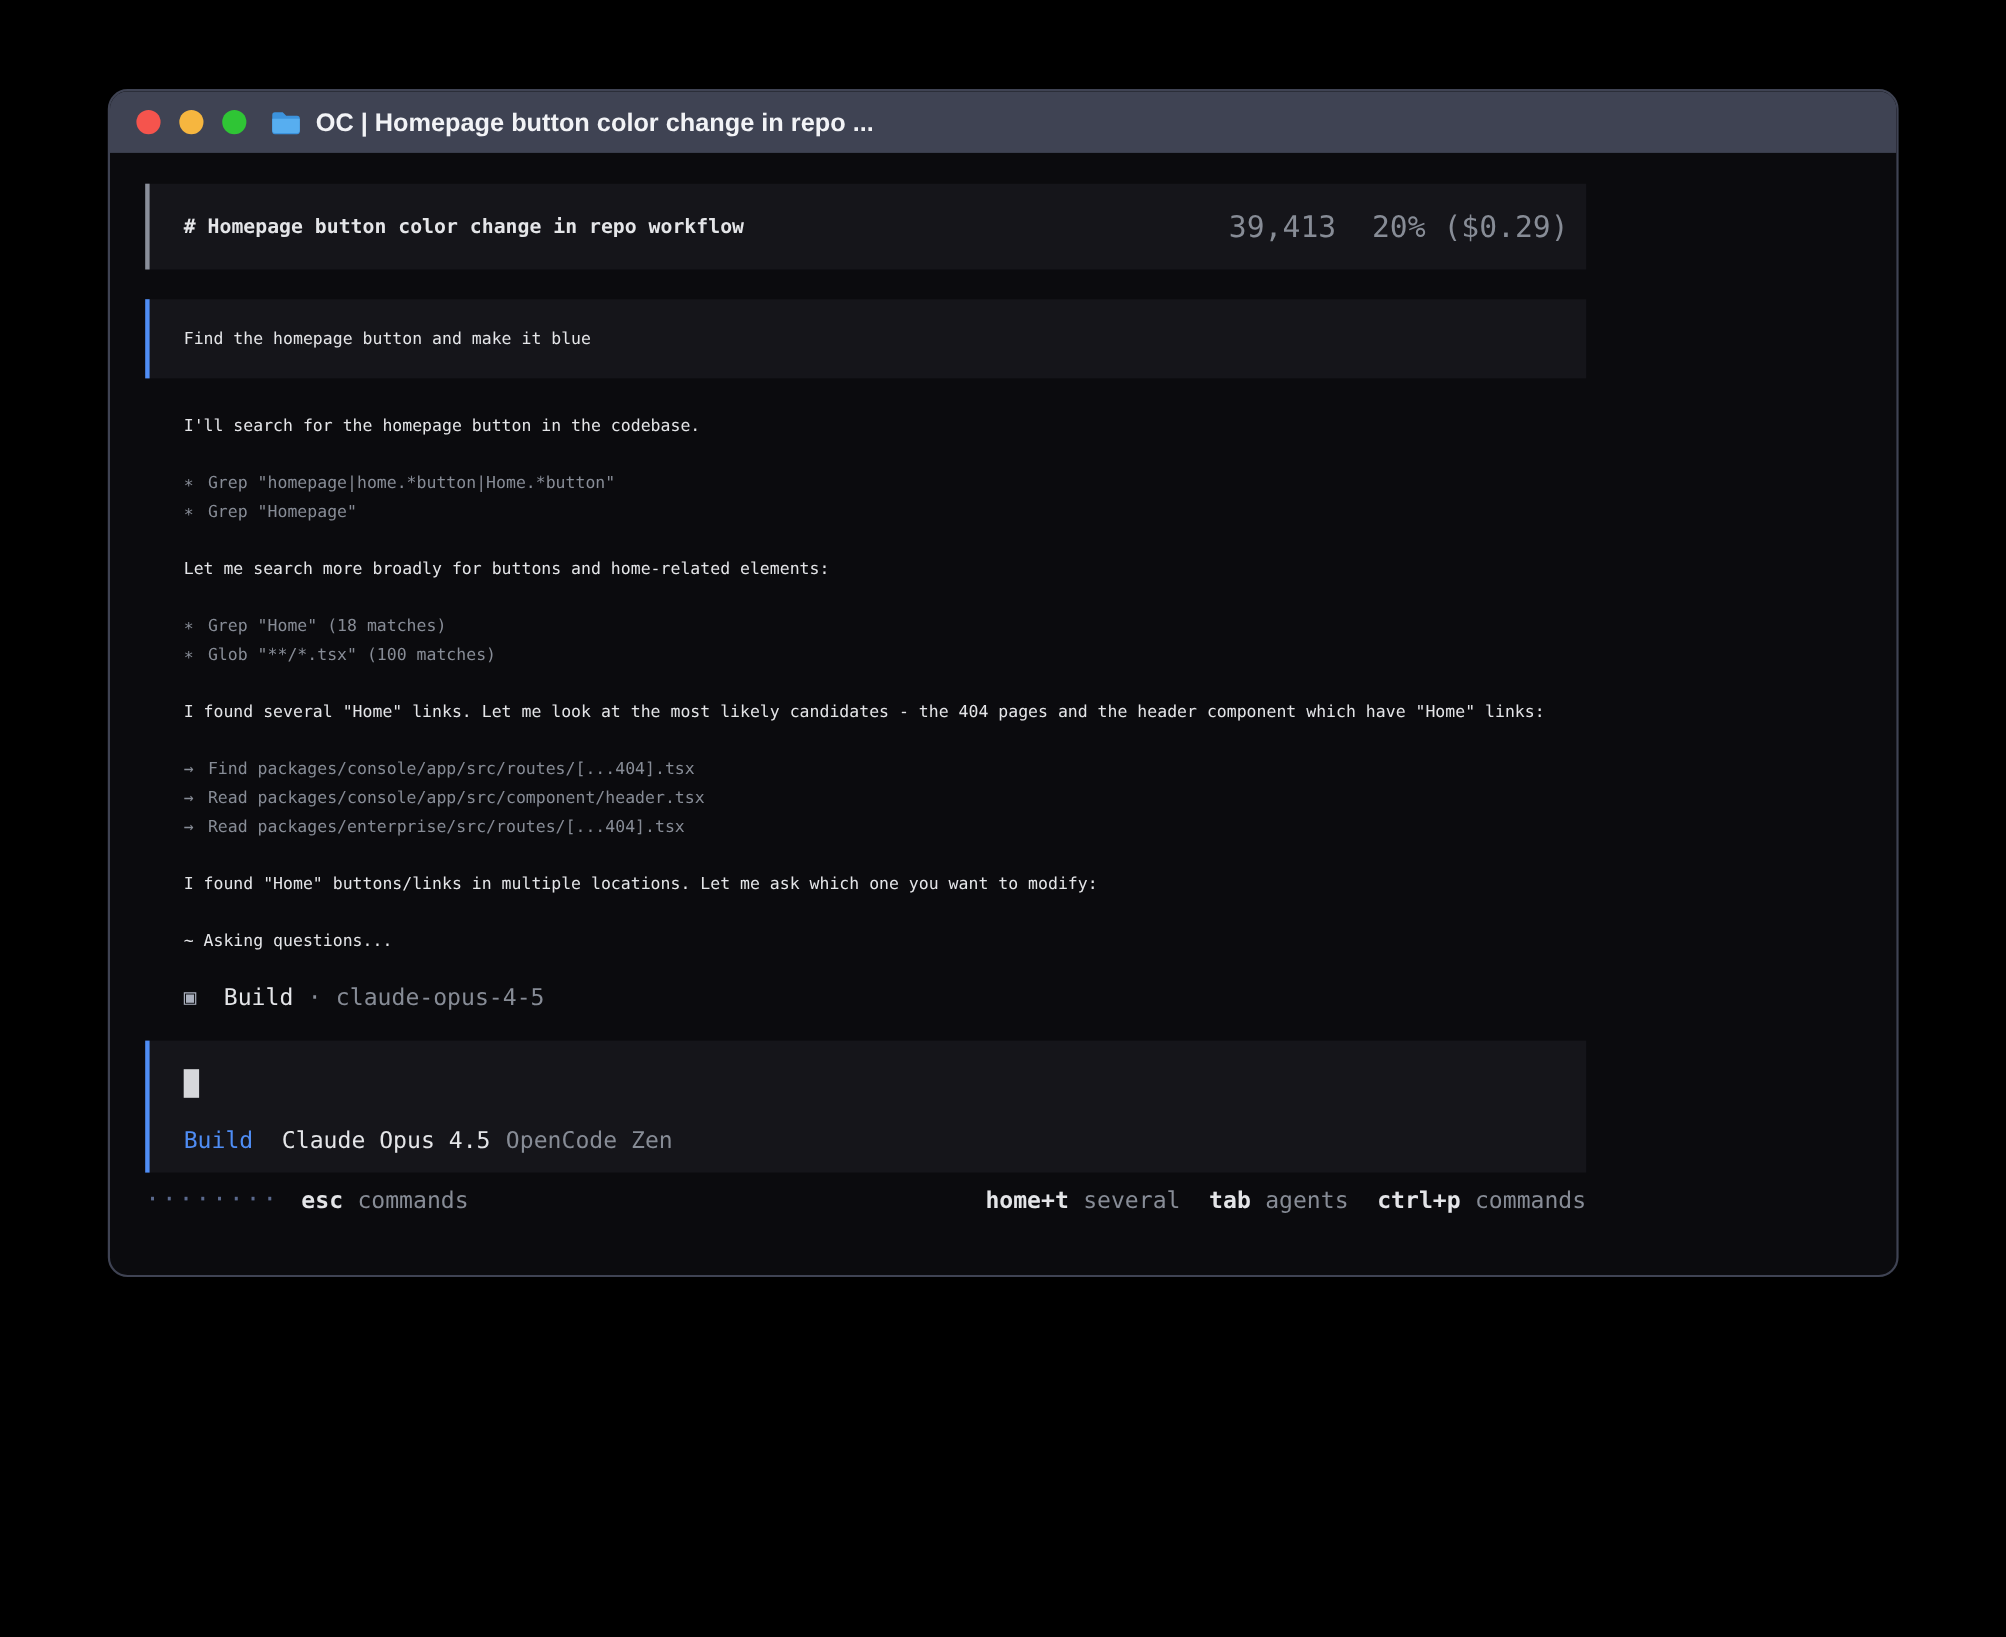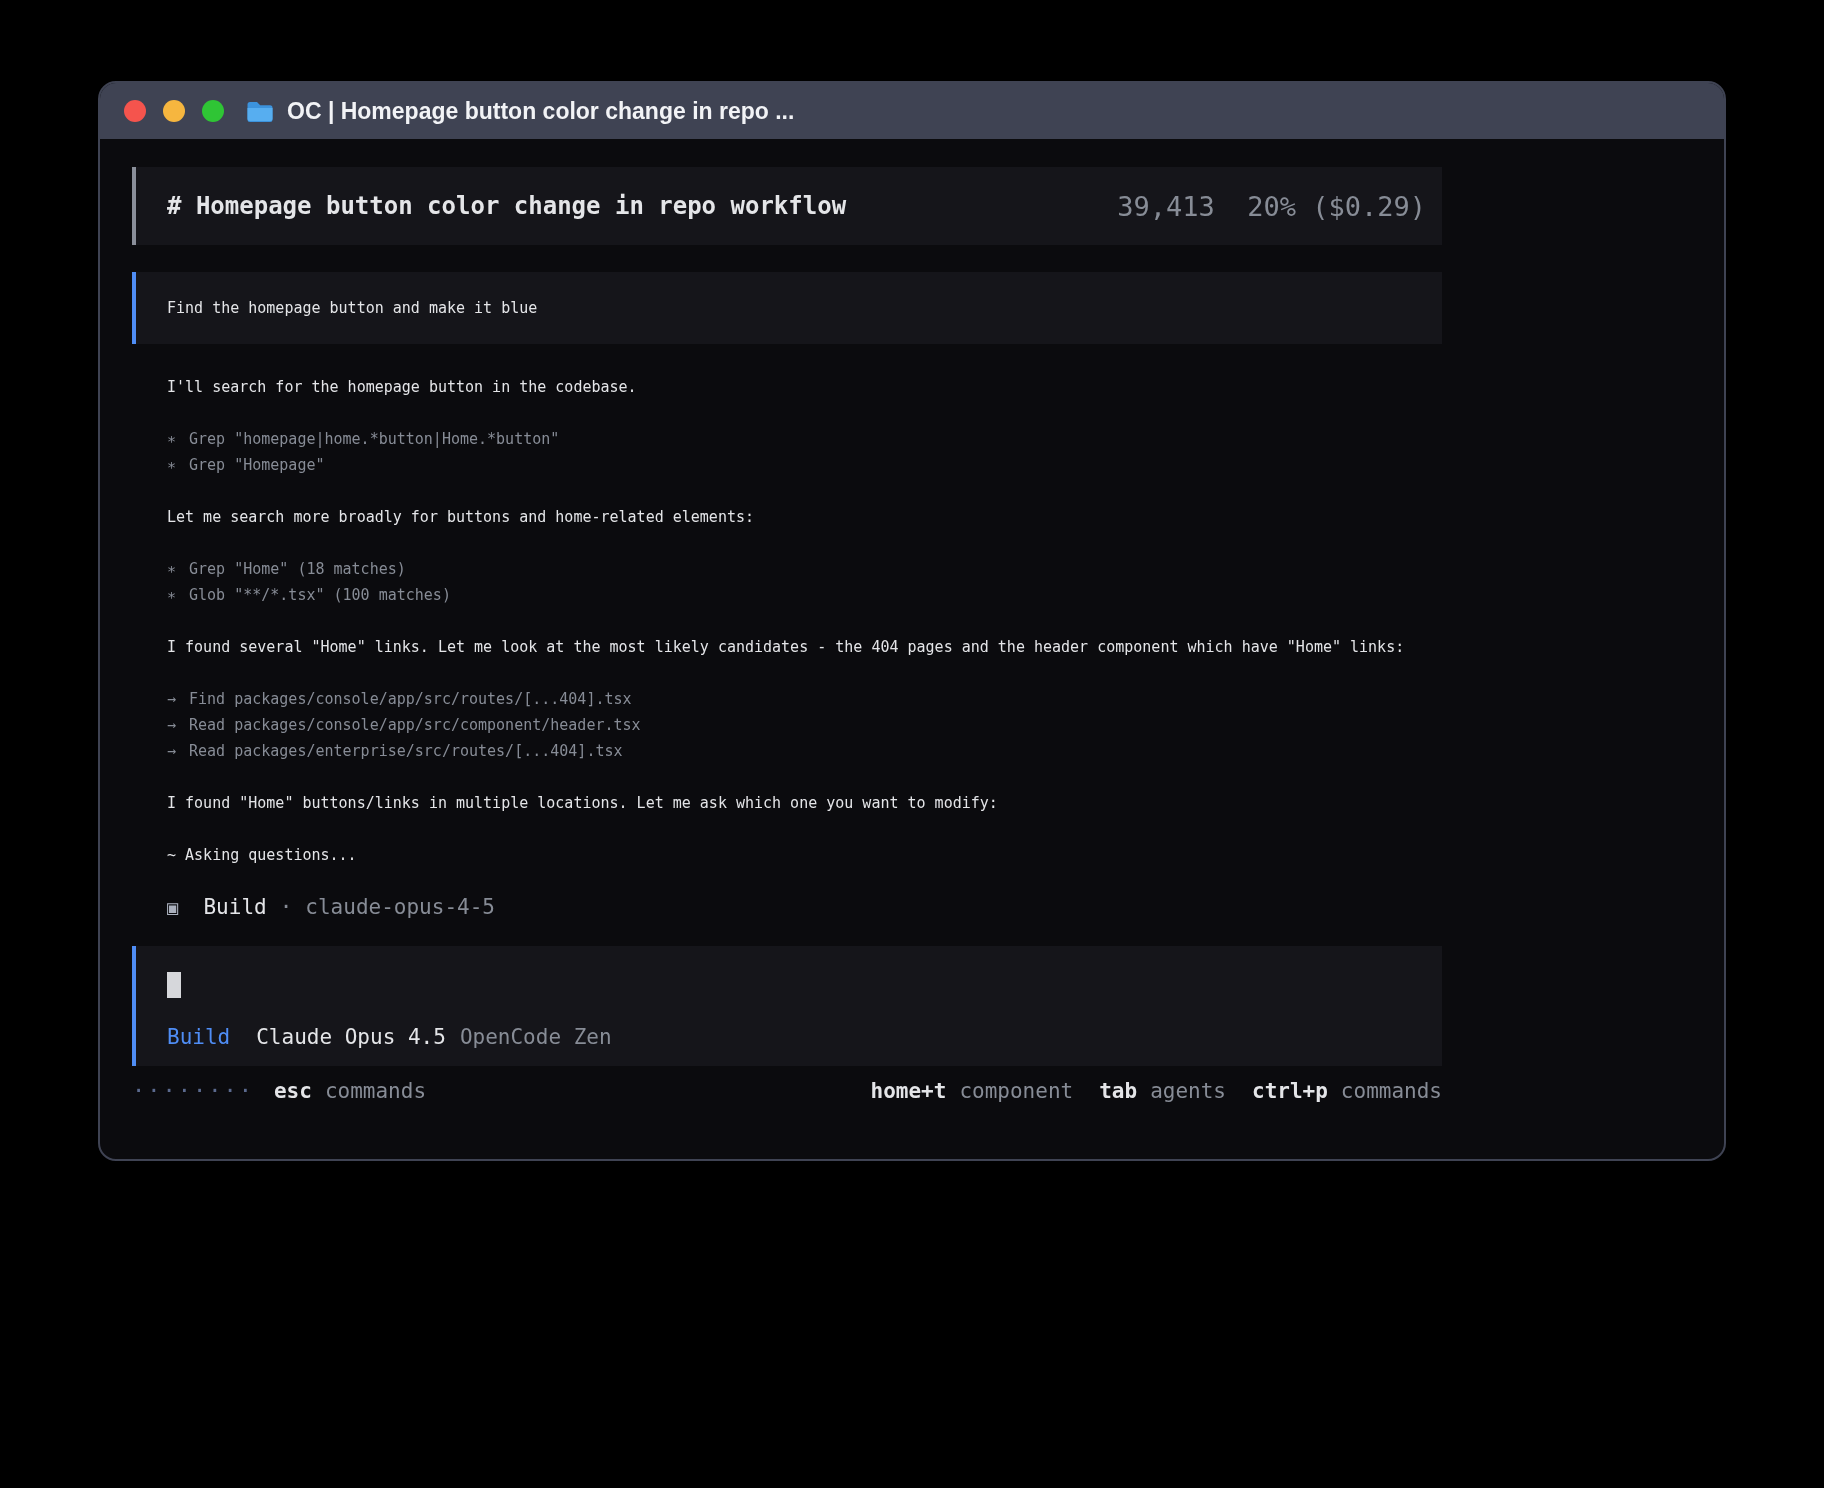--- a/index.html
+++ b/index.html
@@ -29,21 +29,21 @@
   }
 
   .content { margin:28px 32px 0 32px; width:1310px; }
 
   .panel { background:var(--panel-bg,#15151a); border-left:4px solid; }
   .header-panel {
     border-left-color:var(--header-border,#8a8f9a);
     height:78px; display:flex; align-items:center; justify-content:space-between;
     padding:0 16px 0 31px; margin-bottom:27px;
   }
-  .header-title { color:var(--text-primary,#e4e5e8); font-weight:bold; font-size:24px; white-space:pre; }
+  .header-title { color:var(--text-primary,#e4e5e8); font-weight:bold; font-size:18px; white-space:pre; }
   .header-stats { color:var(--text-dim,#878c96); font-size:27px; white-space:pre; }
 
   .user-panel {
     border-left-color:var(--accent-blue,#4f8df5);
     height:72px; display:flex; align-items:center;
     padding-left:31px; margin-bottom:30px;
     color:var(--text-primary,#e4e5e8); font-size:15px;
   }
 
   .transcript { margin-left:35px; width:1275px; margin-bottom:26px; }
@@ -157,20 +157,20 @@
         <span class="provider">OpenCode Zen</span>
       </div>
     </div>
 
     <div class="statusbar">
       <div class="sb-left">
         <span class="spinner">········</span>
         <span class="hotkey"><span class="key">esc</span><span class="label">commands</span></span>
       </div>
       <div class="sb-right">
-        <span class="hotkey"><span class="key">home+t</span><span class="label">component</span></span>
+        <span class="hotkey"><span class="key">home+t</span><span class="label">several</span></span>
         <span class="hotkey"><span class="key">tab</span><span class="label">agents</span></span>
         <span class="hotkey"><span class="key">ctrl+p</span><span class="label">commands</span></span>
       </div>
     </div>
 
   </div>
 </div>
 
 </body></html>

